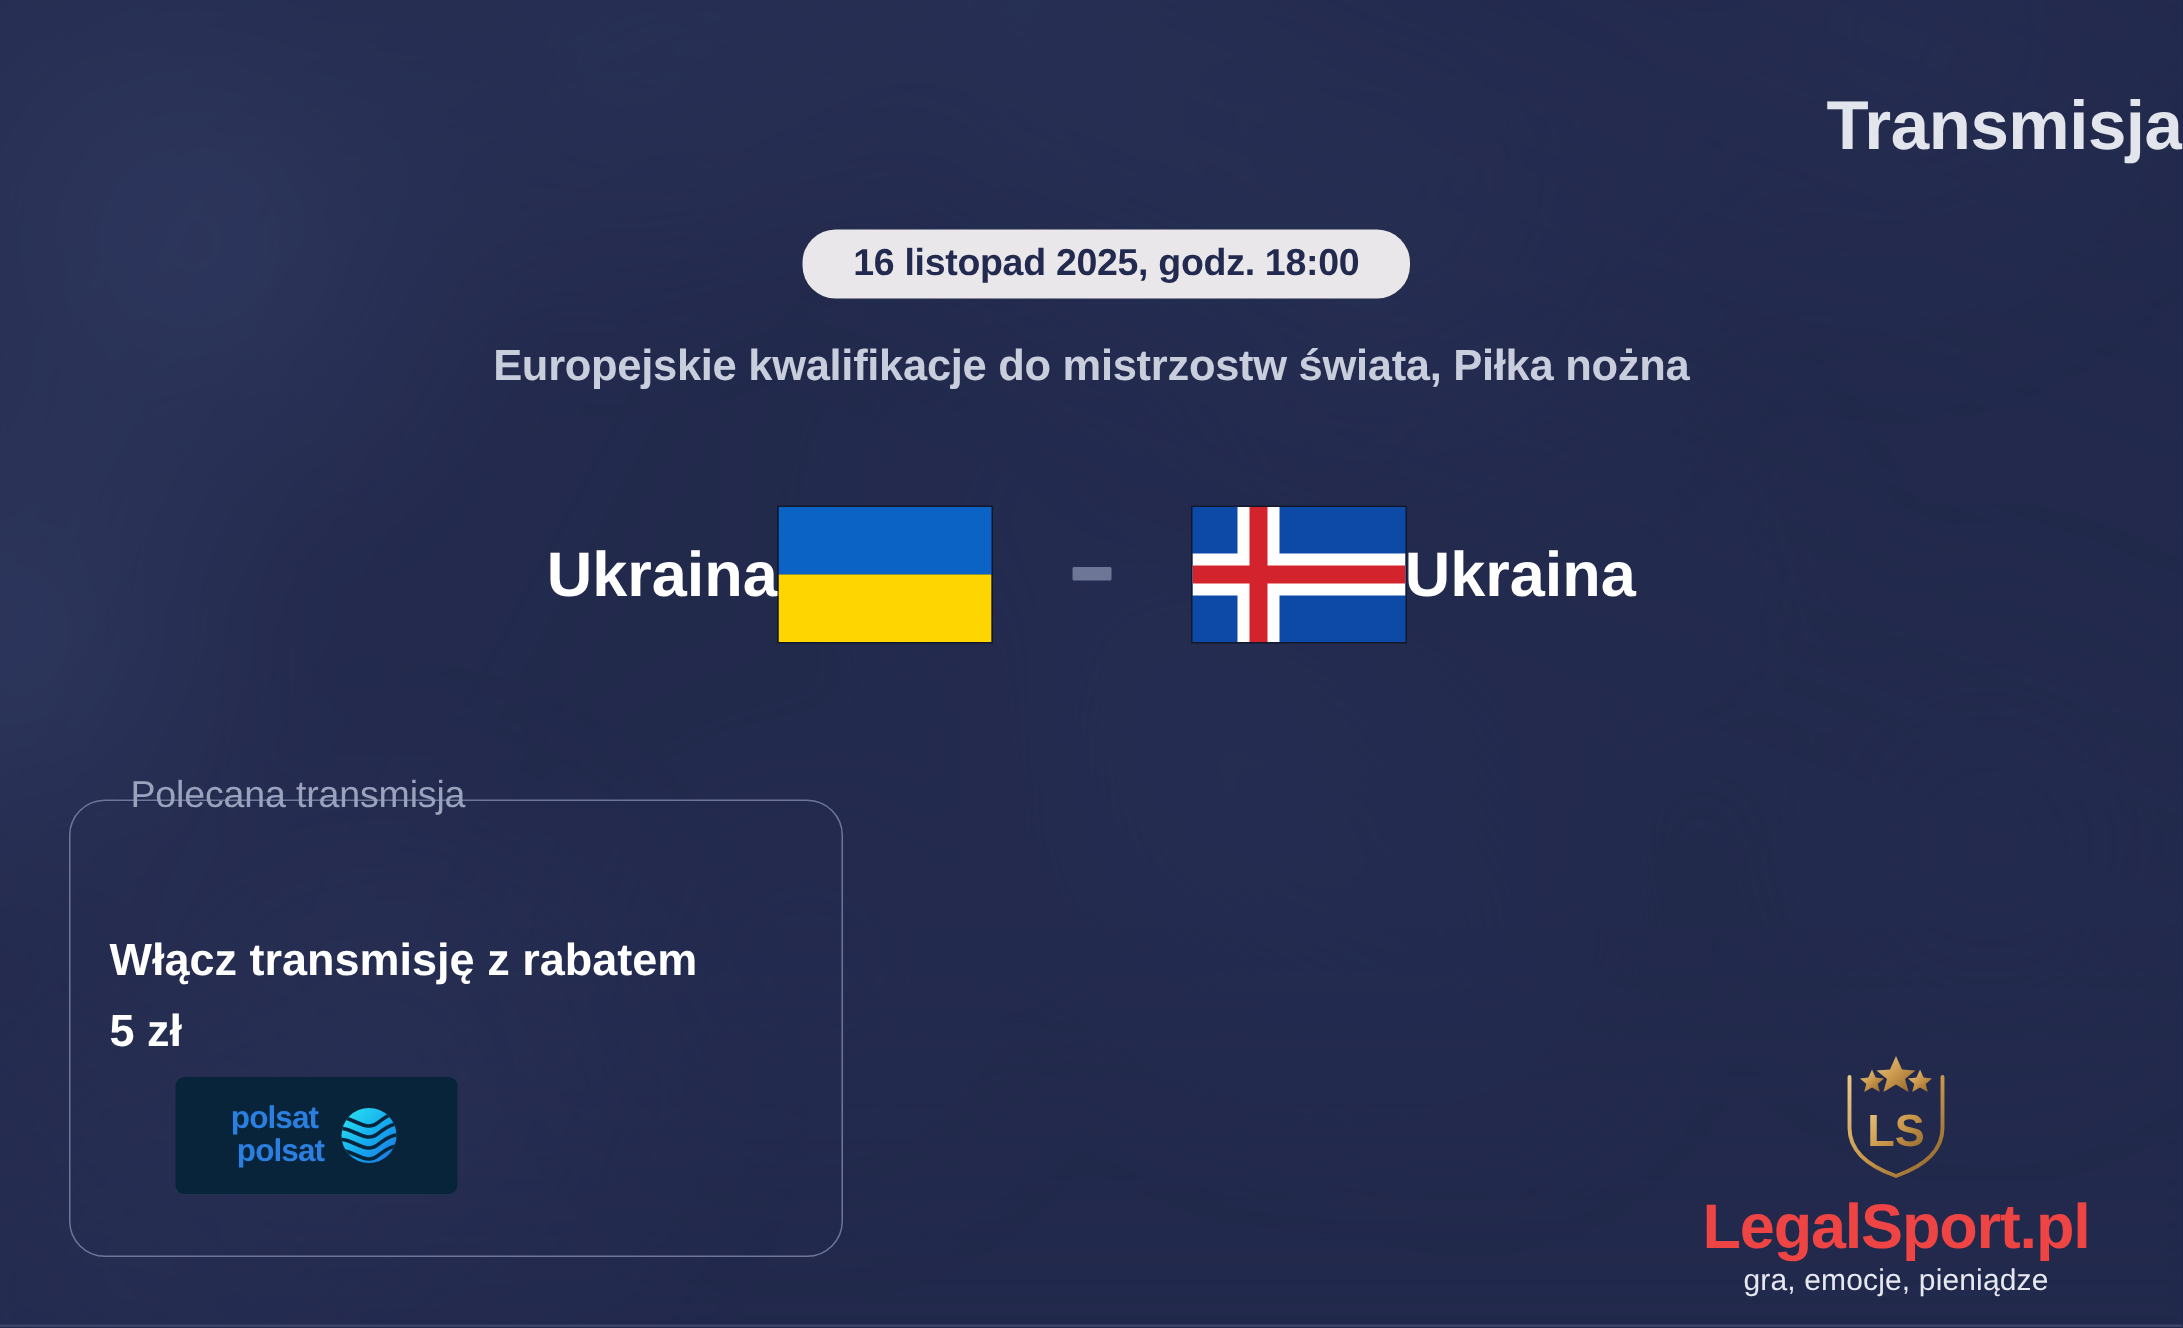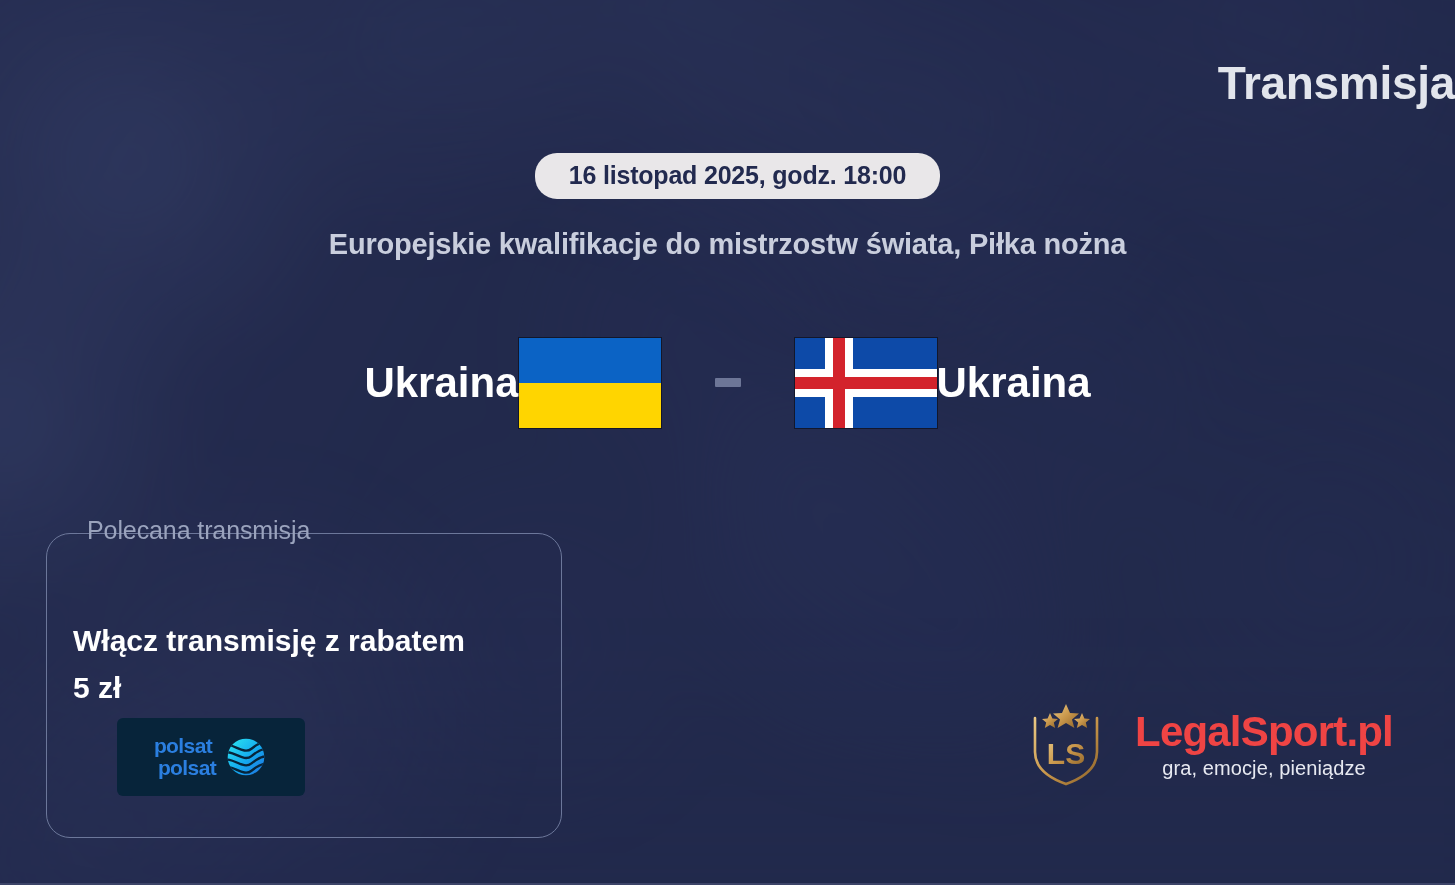--- a/index.html
+++ b/index.html
@@ -246,21 +246,22 @@
 
   .polsat-globe { width: 44px; height: 44px; flex: 0 0 auto; }
 
   
   .ls-logo {
     position: absolute;
     right: 62px;
     top: 702px;
     display: flex;
     align-items: center;
-    gap: 32px;
+    gap: 8px;
+    flex-direction: column;
   }
 
   .ls-shield { width: 74px; height: 86px; flex: 0 0 auto; }
 
   .ls-text { display: flex; flex-direction: column; align-items: center; }
 
   .ls-brand {
     font-size: 42px;
     font-weight: 700;
     color: #ef4444;

